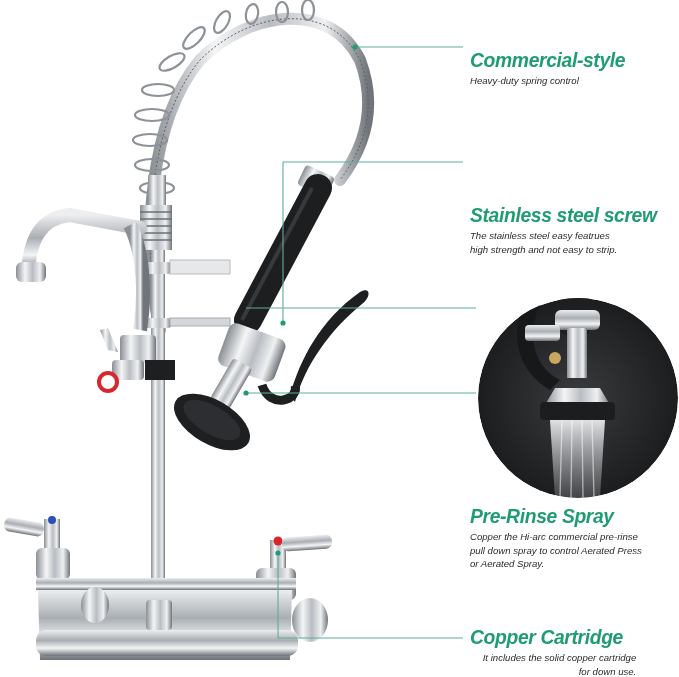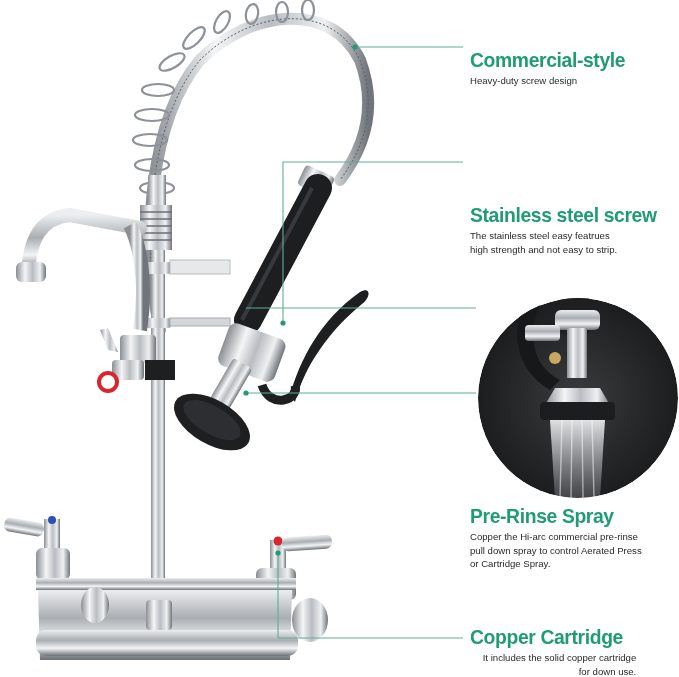--- a/index.html
+++ b/index.html
@@ -1,17 +1,17 @@
 <!DOCTYPE html>
 <html><head>
 <meta charset="utf-8">
 <style>
   html, body { margin: 0; padding: 0; background: #ffffff; }
   body { width: 679px; height: 677px; position: relative; overflow: hidden; font-family: "Liberation Sans", sans-serif; }
-  .stage { position: absolute; left: 0; top: 0; width: 679px; height: 677px; }
+  .stage { position: absolute; left: 0; top: 0; width: 679px; height: 677px; font-style: italic; }
   svg.art { position: absolute; left: 0; top: 0; }
   .feature { position: absolute; }
   .feature .title { font-family: "Liberation Sans", sans-serif; font-weight: bold; color: #1f9c74; font-size: 21px; letter-spacing: -0.4px; line-height: 22px; transform: scaleX(0.92); transform-origin: left center; white-space: nowrap; }
   .feature .desc { color: #2a2a2a; font-size: 9.6px; line-height: 13.5px; margin-top: 3px; white-space: nowrap; }
   #f1 { left: 470px; top: 49px; }
   #f2 { left: 470px; top: 204px; }
   #f3 { left: 470px; top: 505px; }
   #f4 { left: 470px; top: 626px; text-align: right; }
 </style>
 </head>
@@ -150,38 +150,38 @@
       <circle cx="283" cy="323" r="2.6"></circle>
       <circle cx="246" cy="308" r="0"></circle>
       <circle cx="246" cy="393" r="2.6"></circle>
       <circle cx="278" cy="553" r="2.6"></circle>
     </g>
   </svg>
 
   <div class="feature" id="f1">
     <div class="title">Commercial-style</div>
     <div class="desc">
-      <div>Heavy-duty screw design</div>
+      <div>Heavy-duty spring control</div>
     </div>
   </div>
 
   <div class="feature" id="f2">
     <div class="title">Stainless steel screw</div>
     <div class="desc">
       <div>The stainless steel easy featrues</div>
       <div>high strength and not easy to strip.</div>
     </div>
   </div>
 
   <div class="feature" id="f3">
     <div class="title">Pre-Rinse Spray</div>
     <div class="desc">
       <div>Copper the Hi-arc commercial pre-rinse</div>
       <div>pull down spray to control Aerated Press</div>
-      <div>or Cartridge Spray.</div>
+      <div>or Aerated Spray.</div>
     </div>
   </div>
 
   <div class="feature" id="f4">
     <div class="title">Copper Cartridge</div>
     <div class="desc">
       <div>It includes the solid copper cartridge</div>
       <div>for down use.</div>
     </div>
   </div>

